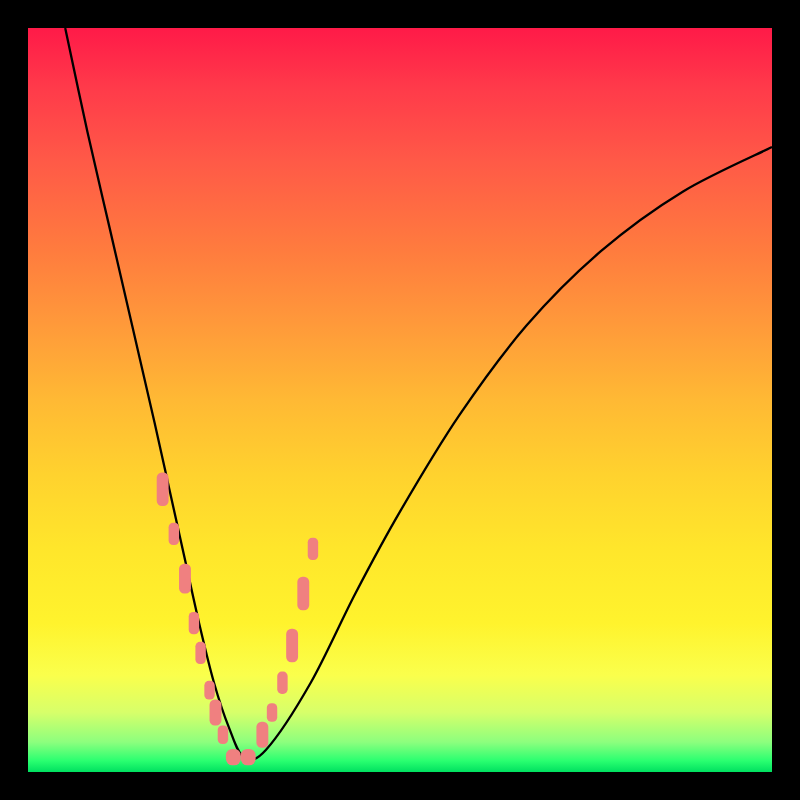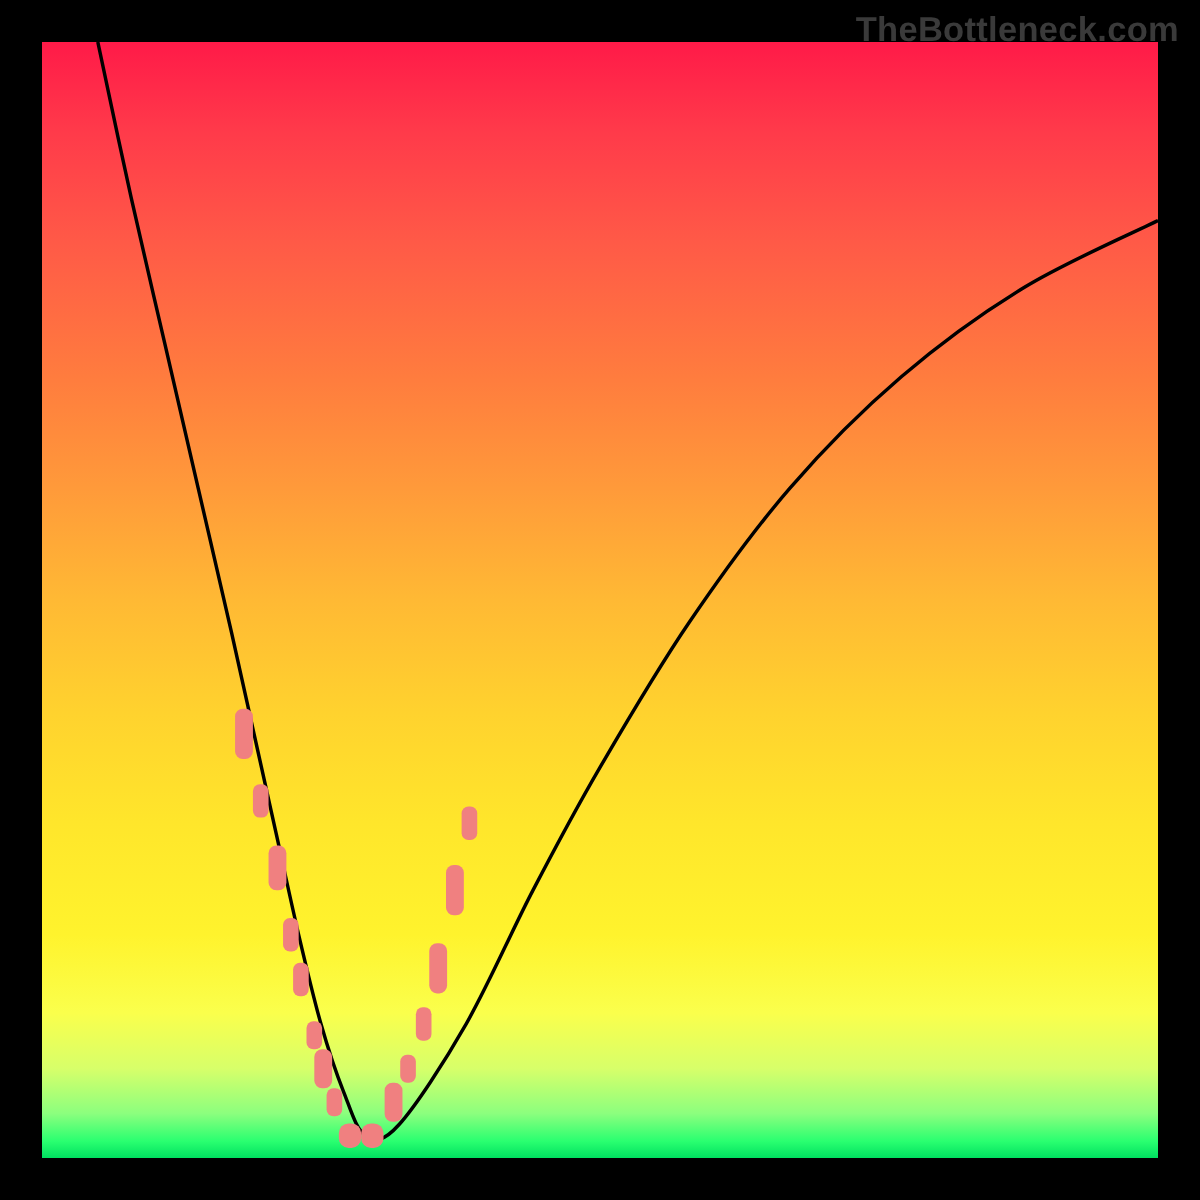--- a/index.html
+++ b/index.html
@@ -92,14 +92,13 @@
           <rect x="212.78" y="720.94" width="14.88" height="16.37" rx="6.47" fill="#f08080"></rect>
           <rect x="228.41" y="693.78" width="11.90" height="26.04" rx="5.18" fill="#f08080"></rect>
           <rect x="238.82" y="675.18" width="10.42" height="18.60" rx="4.53" fill="#f08080"></rect>
           <rect x="249.24" y="643.56" width="10.42" height="22.32" rx="4.53" fill="#f08080"></rect>
           <rect x="258.17" y="600.78" width="11.90" height="33.48" rx="5.18" fill="#f08080"></rect>
           <rect x="269.33" y="548.70" width="11.90" height="33.48" rx="5.18" fill="#f08080"></rect>
           <rect x="279.74" y="509.64" width="10.42" height="22.32" rx="4.53" fill="#f08080"></rect>
         </g>
     </svg>
   </div>
-  <div class="watermark">TheBottleneck.com</div>
 </div>
 
 </body></html>

